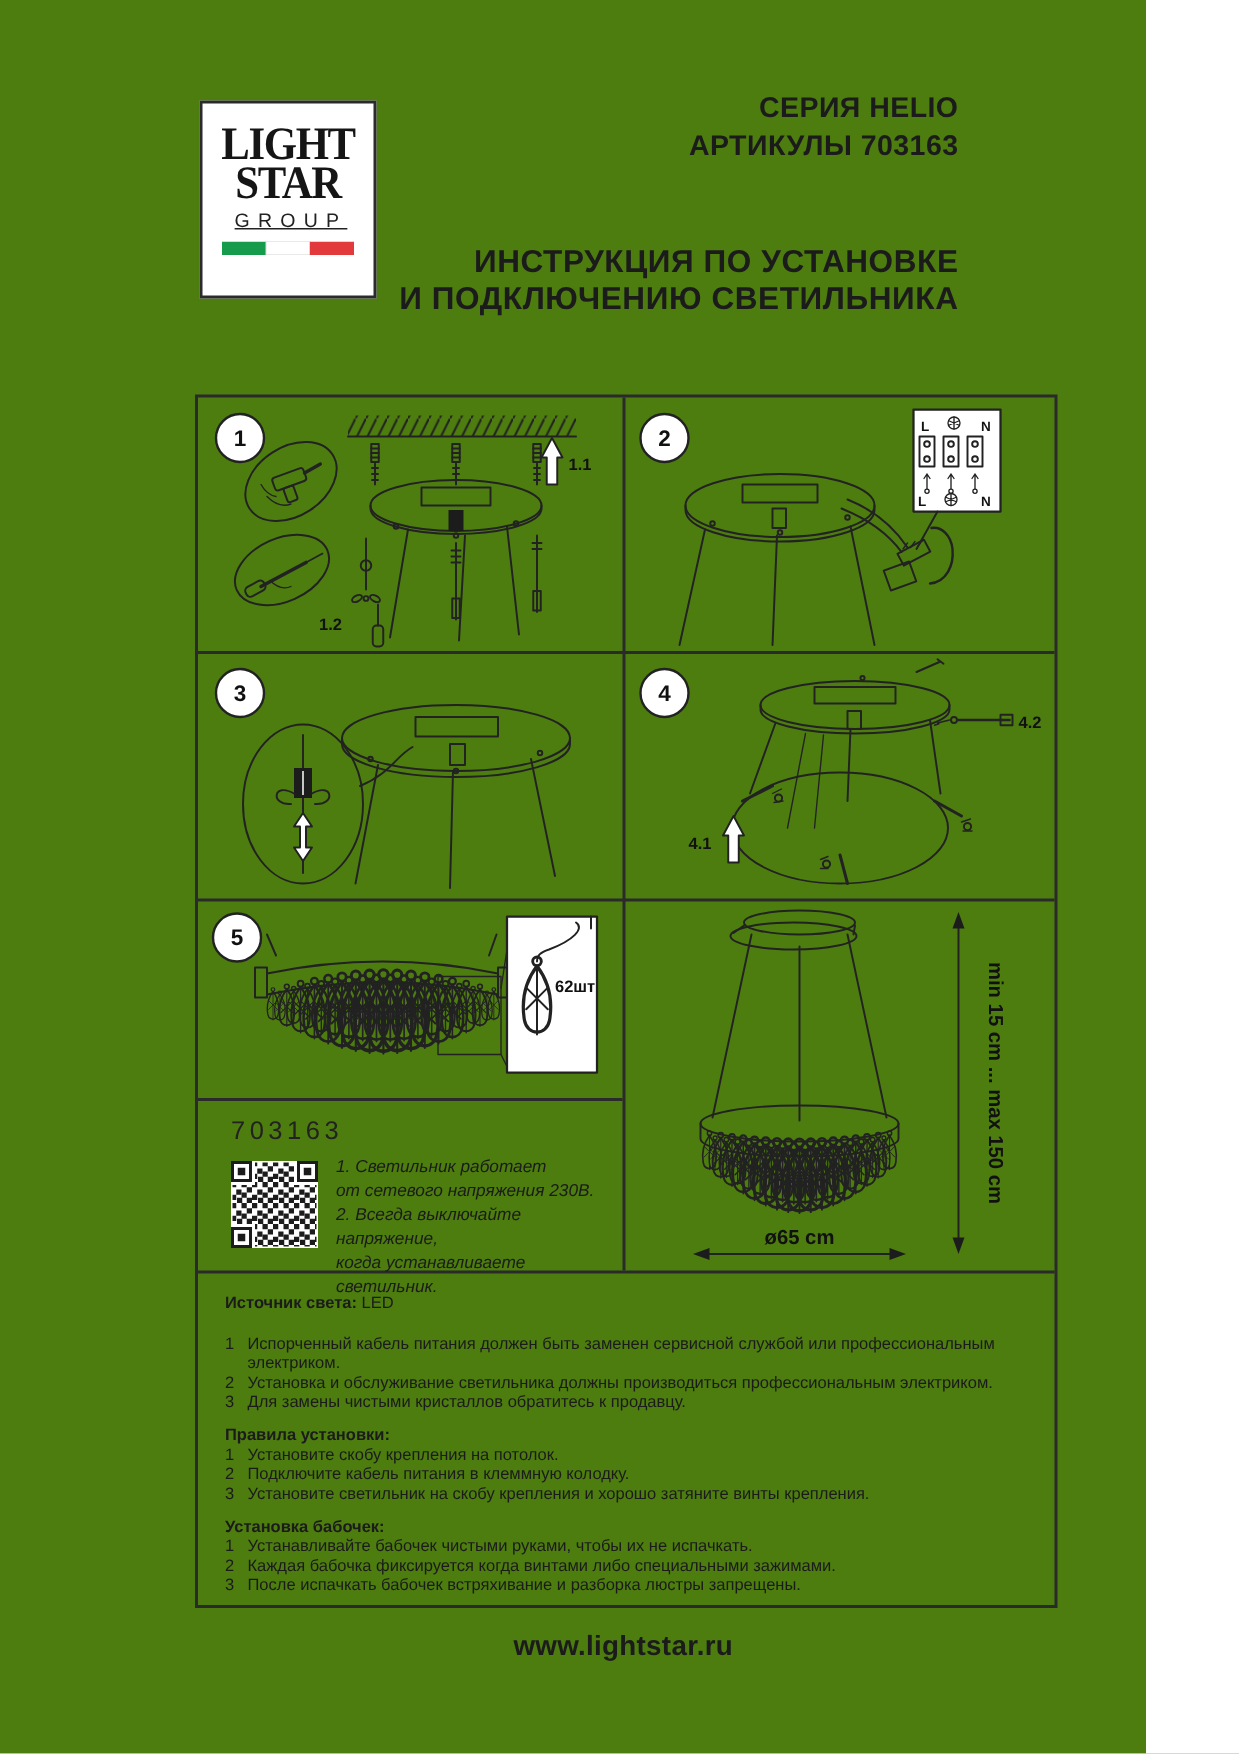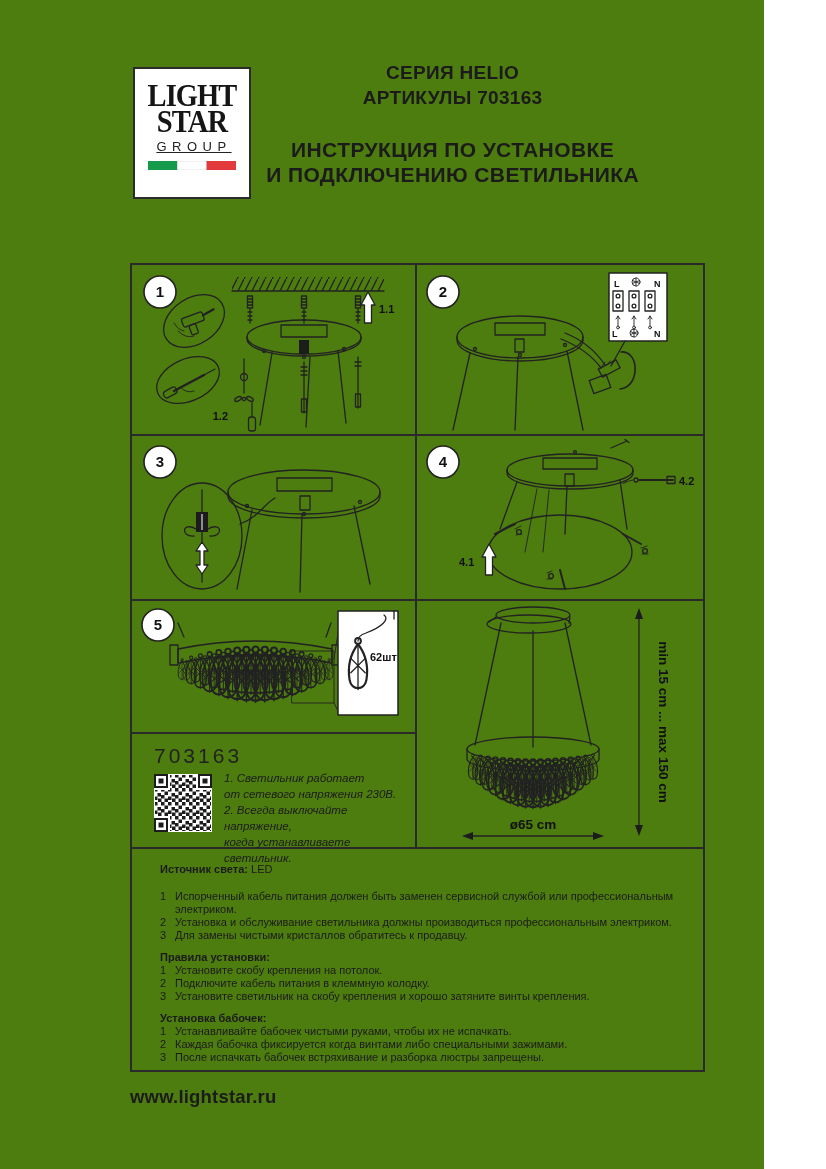--- a/index.html
+++ b/index.html
@@ -6,54 +6,54 @@
   .sheet{position:relative;width:764px;height:1169px;background:#4d7c0f;overflow:hidden;
          font-family:"Liberation Sans","DejaVu Sans",sans-serif;color:#1b1b1b;}
   
   .logo{position:absolute;left:133px;top:67px;width:114px;height:128px;border:2px solid #2b2b2b;
         background:#fff;text-align:center;}
   .logo .w1,.logo .w2{font-family:"Liberation Serif","DejaVu Serif",serif;font-weight:700;
         font-size:31px;line-height:26px;letter-spacing:-1px;transform:scaleX(.92);display:block;color:#151515;}
   .logo .w1{margin-top:14px;}
   .logo .w3{display:block;font-size:13px;letter-spacing:5.5px;margin-top:4px;margin-left:4px;color:#222;text-decoration:underline;}
   .logo svg.flag{display:block;margin:7px auto 0 auto;}
-  .hdr-right{position:absolute;right:125px;top:60px;text-align:center;}
+  .hdr-right{position:absolute;right:125px;top:60px;text-align:right;}
   .hdr-series,.hdr-articles{font-size:19px;font-weight:700;line-height:25px;letter-spacing:.3px;}
-  .hdr-title{margin-top:27px;font-size:21px;font-weight:700;line-height:25px;letter-spacing:.4px;}
+  .hdr-title{margin-top:52px;font-size:21px;font-weight:700;line-height:25px;letter-spacing:.4px;}
   
   .tbl{position:absolute;left:130px;top:263px;width:571px;height:805px;border:2px solid #2a2a2a;box-sizing:content-box;}
   .vline,.hline{position:absolute;background:#2a2a2a;}
   .vline{width:2px;}
   .hline{height:2px;}
   .cell{position:absolute;}
   .numcirc{fill:#fff;stroke:#222;stroke-width:1.6;}
   svg text{font-family:"Liberation Sans","DejaVu Sans",sans-serif;fill:#111;}
   .ln{stroke:#222;fill:none;stroke-width:1.3;stroke-linecap:round;stroke-linejoin:round;}
   .lnf{stroke:#222;fill:#fff;stroke-width:1.3;stroke-linejoin:round;}
   .blk{fill:#1c1c1c;stroke:none;}
   .lbl{font-size:11px;font-weight:700;}
   .numtxt{font-size:15px;font-weight:600;}
   .tinytxt{font-size:9px;font-weight:600;}
   .dimtxt{font-size:13.5px;font-weight:600;}
   
   .qrcell{left:0;top:467px;width:283px;height:115px;}
-  .qr-article{position:absolute;left:22px;top:12px;font-size:21px;letter-spacing:3px;font-weight:500;color:#222;}
+  .qr-article{position:absolute;left:22px;top:12px;font-size:17px;letter-spacing:3px;font-weight:500;color:#222;}
   .qr-svg{position:absolute;left:22px;top:42px;}
   .qr-notes{position:absolute;left:92px;top:38px;font-size:11.5px;line-height:16px;color:#1b1b1b;font-style:italic;}
   
   .textcell{left:0;top:582px;width:571px;height:223px;}
-  .rules{position:absolute;left:28px;top:16px;right:14px;font-size:11px;line-height:13px;}
+  .rules{position:absolute;left:18px;top:16px;right:14px;font-size:11px;line-height:13px;}
   .rules .src{margin-bottom:14px;}
   .rules b{font-weight:700;}
   .sec{margin-bottom:9px;}
   .sec .hd{font-weight:700;}
   .li{display:flex;}
   .li .n{width:15px;flex:0 0 15px;}
   
-  .footer{position:absolute;left:130px;top:1086px;width:571px;text-align:left;
+  .footer{position:absolute;left:130px;top:1086px;width:571px;text-align:center;
           font-size:18.5px;font-weight:700;letter-spacing:.2px;}
 </style>
 </head>
 <body>
 
 <div class="sheet">
 
   <svg width="0" height="0" style="position:absolute" aria-hidden="true">
     <defs>
       <pattern id="hatch" width="7" height="14" patternUnits="userSpaceOnUse">

